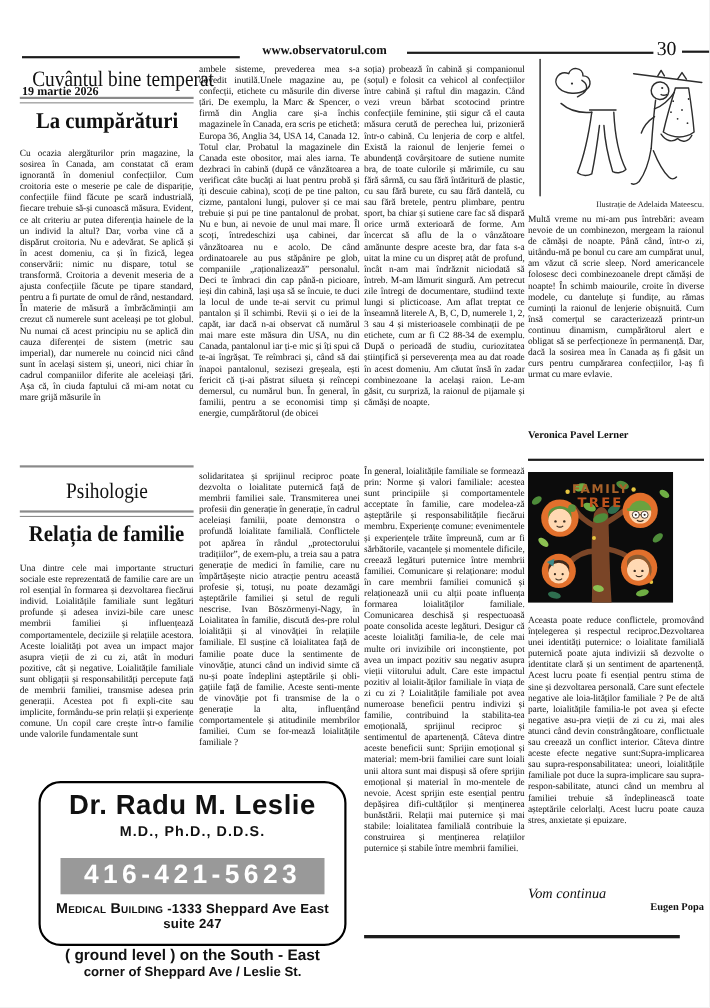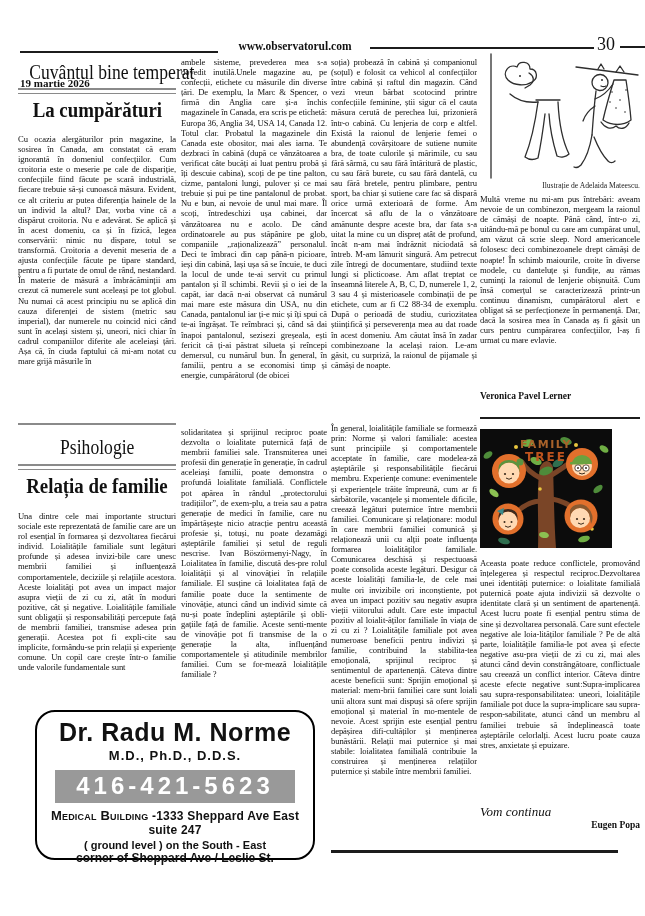--- a/index.html
+++ b/index.html
@@ -18,25 +18,25 @@
   .headline .cond{display:inline-block;transform:scaleX(0.92);transform-origin:center;}
   .body{font-size:8.6px;line-height:10.1px;text-align:justify;letter-spacing:-0.1px;overflow:hidden;}
   .caption{font-size:7.6px;text-align:right;padding-right:22px;color:#222;}
   .author{font-weight:bold;font-size:9.5px;}
   .author-right{font-weight:bold;font-size:9.5px;text-align:right;padding-right:30px;}
   .continua{font-style:italic;font-size:13px;}
   .ad-box{position:absolute;border:2.5px solid #000;border-radius:20px;text-align:center;
           font-family:"Liberation Sans",sans-serif;background:#fff;}
   .ad-name{font-size:25px;font-weight:bold;margin-top:6px;letter-spacing:0.5px;}
   .ad-deg{font-size:13px;font-weight:bold;letter-spacing:1px;margin-top:1px;}
-  .phone-bar{width:240px;margin:7px auto 5px auto;background:#999999;color:#ffffff;
+  .phone-bar{width:240px;margin:17px auto 5px auto;background:#999999;color:#ffffff;
              font-size:24px;font-weight:bold;letter-spacing:4px;padding:2px 0 3px 0;}
   .ad-addr1{font-size:12px;font-weight:bold;letter-spacing:0.2px;}
   .ad-addr1 .smallcaps{font-variant:small-caps;font-size:13px;}
-  .ad-addr2{font-size:11px;font-weight:bold;margin-top:2px;}
+  .ad-addr2{font-size:14px;font-weight:bold;margin-top:13px;}
   .ad-addr3{font-size:12px;font-weight:bold;}
   svg text{font-family:"DejaVu Sans",sans-serif;font-weight:bold;}
 </style>
 </head>
 <body>
 
 <div class="page">
 
   <div class="abs hdr-date" style="left:20px;top:37px;">19 martie 2026</div>
   <div class="rule" style="left:20px;top:51px;width:198px;height:2px;"></div>
@@ -192,21 +192,21 @@
       </g>
     </svg>
   </div>
 
   <div class="abs body" style="left:480px;top:558px;width:160px;height:246px;">Aceasta poate reduce conflictele, promovând înțelegerea și respectul reciproc.Dezvoltarea unei identități puternice: o loialitate familială puternică poate ajuta indivizii să dezvolte o identitate clară și un sentiment de apartenență. Acest lucru poate fi esențial pentru stima de sine și dezvoltarea personală. Care sunt efectele negative ale loia-lităților familiale ? Pe de altă parte, loialitățile familia-le pot avea și efecte negative asu-pra vieții de zi cu zi, mai ales atunci când devin constrângătoare, conflictuale sau creează un conflict interior. Câteva dintre aceste efecte negative sunt:Supra-implicarea sau supra-responsabilitatea: uneori, loialitățile familiale pot duce la supra-implicare sau supra-respon-sabilitate, atunci când un membru al familiei  trebuie să îndeplinească toate așteptările celorlalți. Acest lucru poate cauza stres, anxietate și epuizare.</div>
   <div class="abs continua" style="left:480px;top:804px;width:160px;">Vom continua</div>
   <div class="abs author-right" style="left:480px;top:820px;width:160px;">Eugen Popa</div>
   <div class="rule" style="left:331px;top:850px;width:287px;height:2.5px;"></div>
 
   <div class="ad-box" style="left:35px;top:710px;width:276px;height:146px;">
-    <div class="ad-name">Dr. Radu M. Norme</div>
+    <div class="ad-name">Dr. Radu M. Leslie</div>
     <div class="ad-deg">M.D., Ph.D., D.D.S.</div>
     <div class="phone-bar">416-421-5623</div>
     <div class="ad-addr1"><span class="smallcaps">Medical Building</span><span> -1333 Sheppard Ave East suite 247</span></div>
     <div class="ad-addr2">( ground level ) on the South - East</div>
     <div class="ad-addr3">corner of Sheppard Ave / Leslie St.</div>
   </div>
 
 </div>
 
 </body></html>

